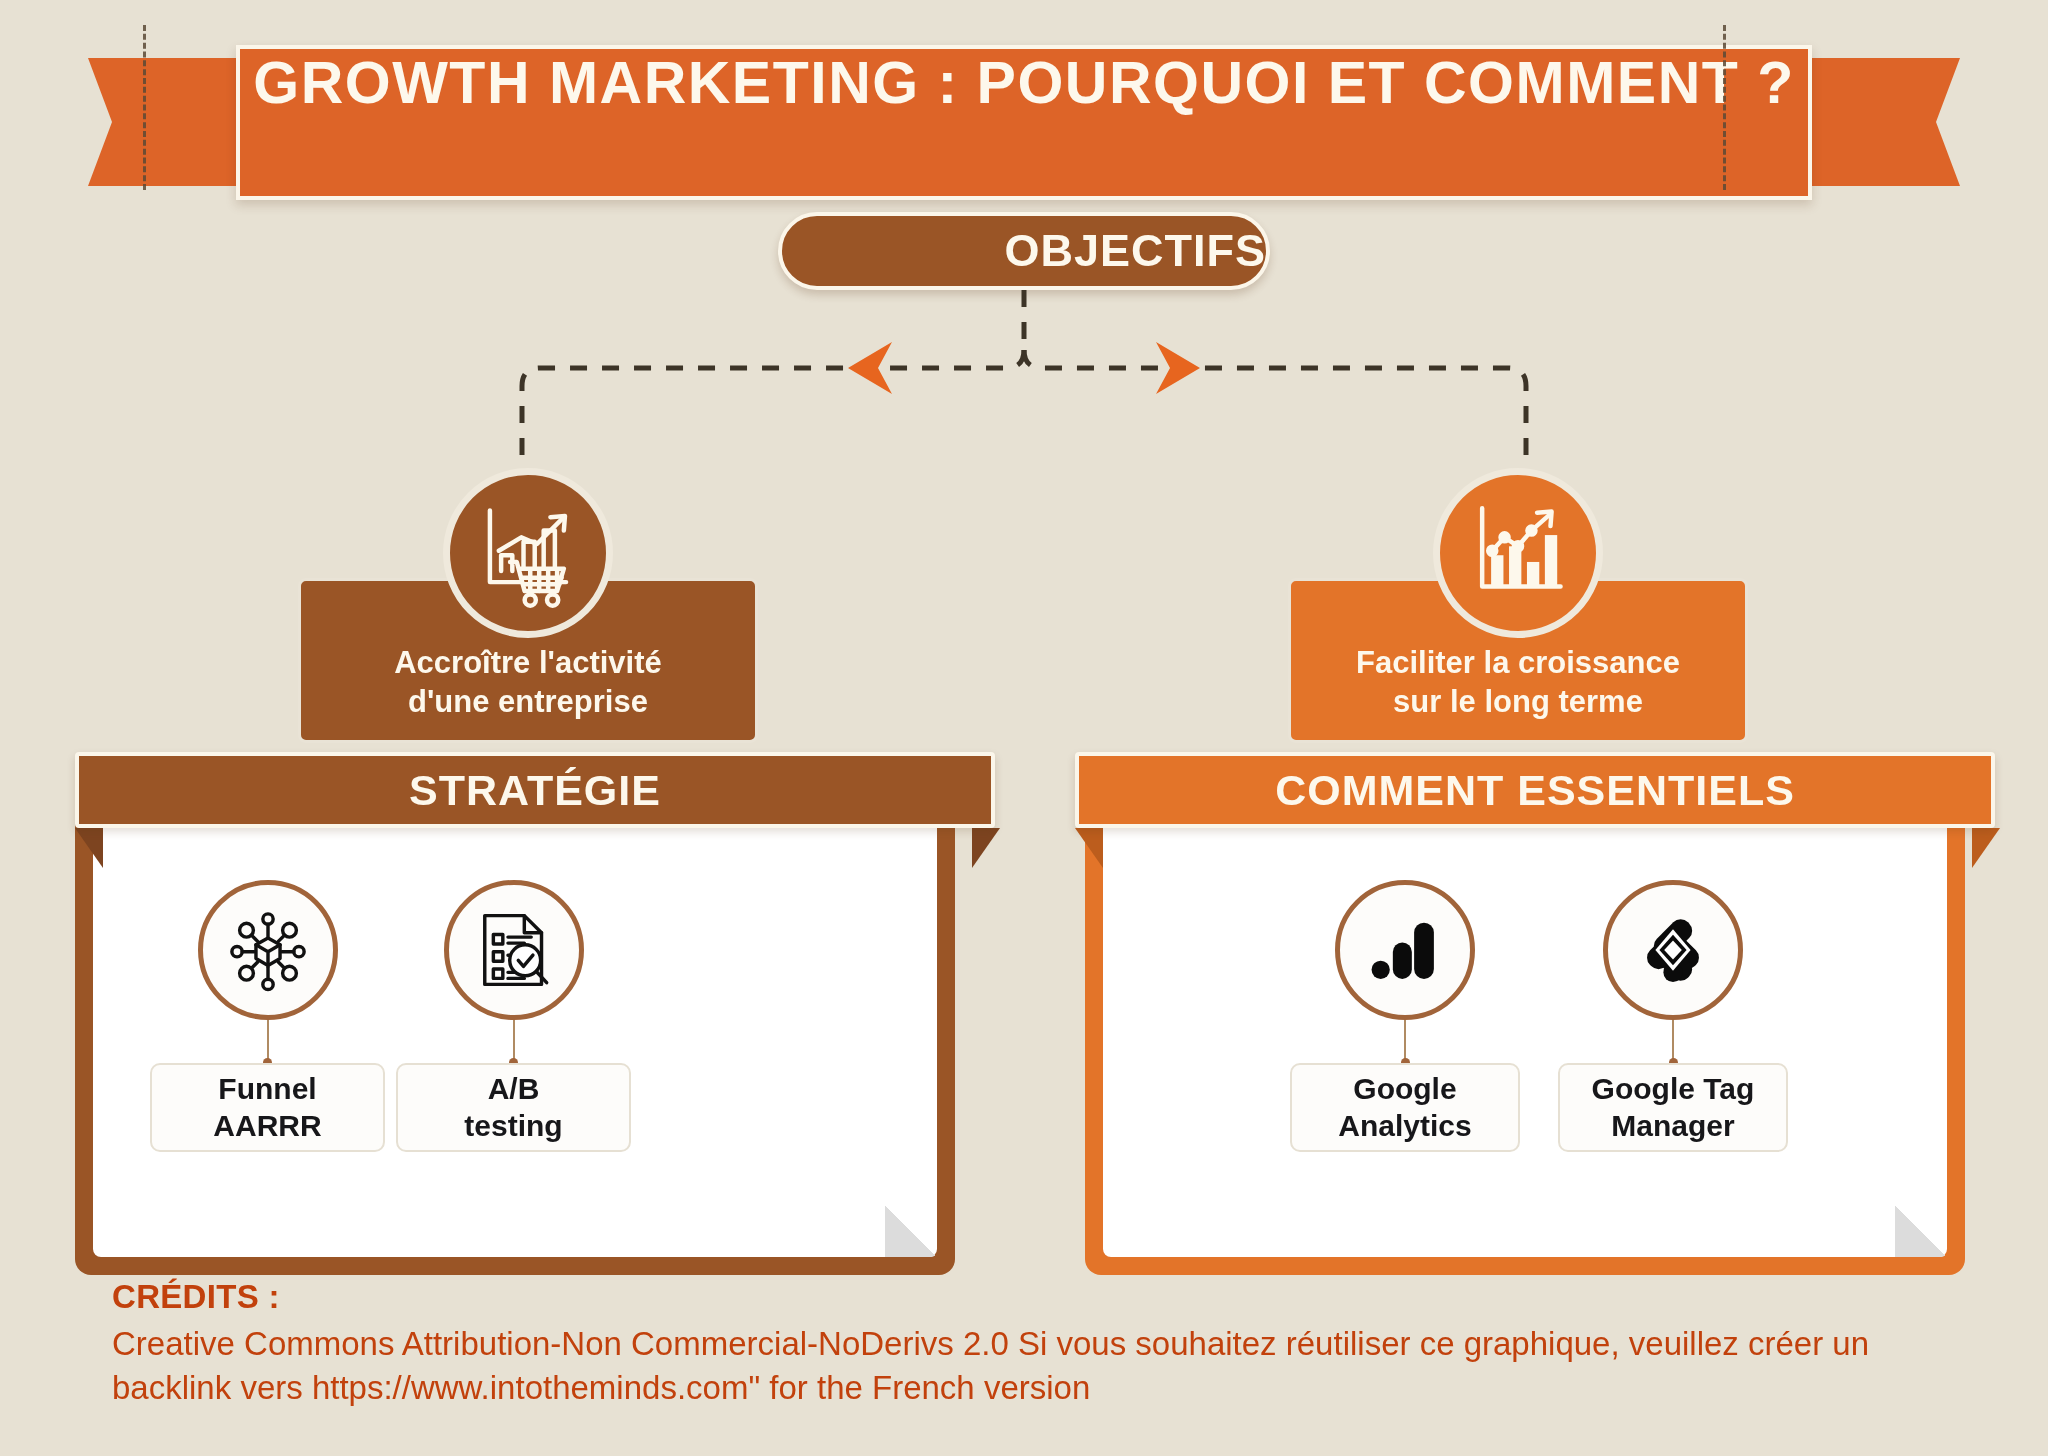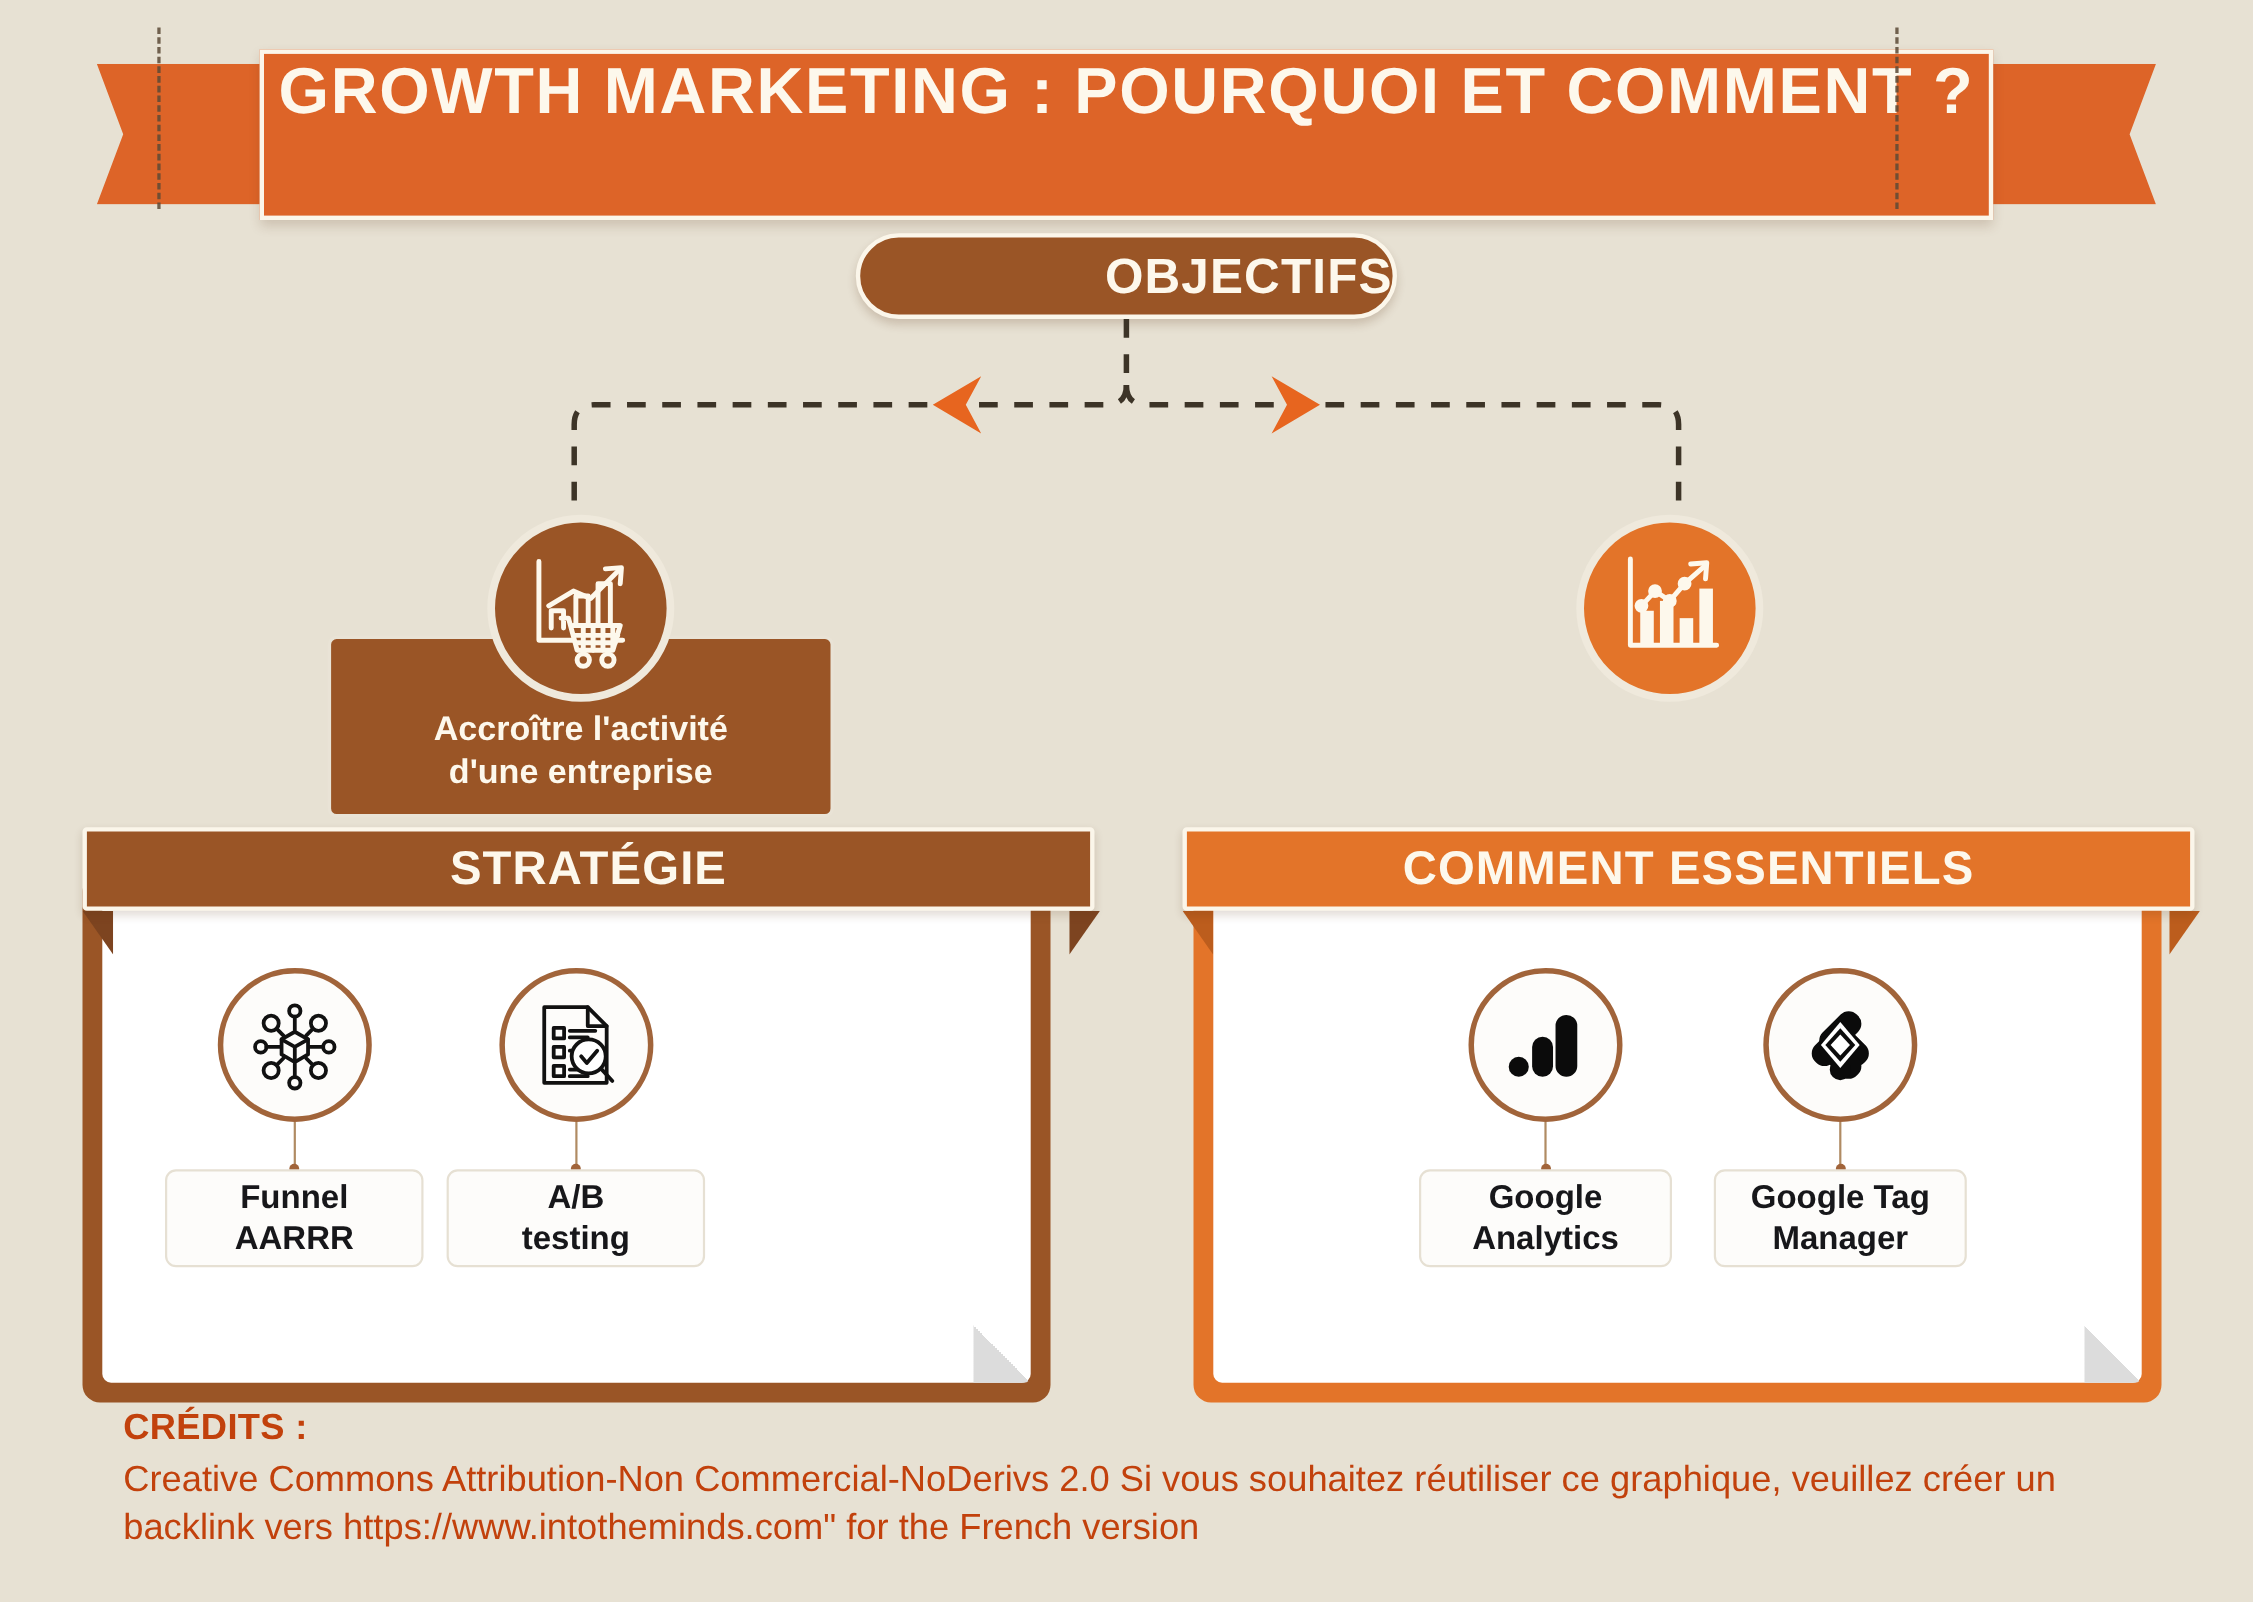--- a/index.html
+++ b/index.html
@@ -68,21 +68,21 @@
   .cardhead.right{left:1075px;top:752px;background:#e37429;}
   .cardhead span{color:#fdf8ec;font-size:43px;font-weight:bold;letter-spacing:1px;}
   .headnotch{position:absolute;width:28px;height:40px;z-index:2;}
   .headnotch.l1{left:75px;top:828px;background:#7d4420;clip-path:polygon(0 0,100% 0,100% 100%);}
   .headnotch.r1{left:972px;top:828px;background:#7d4420;clip-path:polygon(0 0,100% 0,0 100%);}
   .headnotch.l2{left:1075px;top:828px;background:#bc5d1d;clip-path:polygon(0 0,100% 0,100% 100%);}
   .headnotch.r2{left:1972px;top:828px;background:#bc5d1d;clip-path:polygon(0 0,100% 0,0 100%);}
 
   
   .itemrow{position:absolute;display:flex;align-items:flex-start;}
-  .itemrow.left{left:150px;top:880px;gap:21px;}
+  .itemrow.left{left:150px;top:880px;gap:11px;}
   .itemrow.right{left:1290px;top:880px;gap:38px;}
   .item{width:235px;display:flex;flex-direction:column;align-items:center;}
   .item.narrow{width:230px;}
   .icircle{width:140px;height:140px;border-radius:50%;background:#fdfcfa;
     border:5px solid #a1643a;box-sizing:border-box;
     display:flex;align-items:center;justify-content:center;}
   .stem{width:2px;height:42px;background:#b08b63;}
   .dot{width:9px;height:9px;border-radius:50%;background:#a1643a;margin-top:-4px;}
   .ilabel{margin-top:-4px;width:100%;min-height:86px;background:#fdfcfa;
     border:2px solid #e6e0d3;border-radius:10px;box-sizing:border-box;
@@ -118,20 +118,23 @@
       <path d="M1024,30 L1024,90"></path>
       <path d="M1024,90 Q1024,108 1006,108 L540,108 Q522,108 522,126 L522,300"></path>
       <path d="M1024,90 Q1024,108 1042,108 L1508,108 Q1526,108 1526,126 L1526,300"></path>
     </g>
     <path d="M848,108 L892,82 L878,108 L892,134 Z" fill="#e7651f"></path>
     <path d="M1200,108 L1156,82 L1170,108 L1156,134 Z" fill="#e7651f"></path>
   </svg>
 
   <div class="objpanel left">
     <div class="txt">Accroître l'activité<br>d'une entreprise</div>
+  </div>
+  <div class="objpanel right">
+    <div class="txt">Faciliter la croissance<br>sur le long terme</div>
   </div>
 
   <div class="objcircle left">
     <svg width="112" height="112" viewBox="0 0 100 100" fill="none" stroke="#fdf8ec" stroke-width="4" stroke-linecap="round" stroke-linejoin="round">
       <path d="M16,12 L16,76 L84,76"></path>
       <path d="M26,66 L26,52 L36,52 L36,66"></path>
       <path d="M46,66 L46,40 L56,40 L56,66"></path>
       <path d="M64,66 L64,30 L74,30 L74,66"></path>
       <path d="M24,48 L44,36 L58,42 L82,18"></path>
       <path d="M70,18 L83,17 L82,30"></path>

